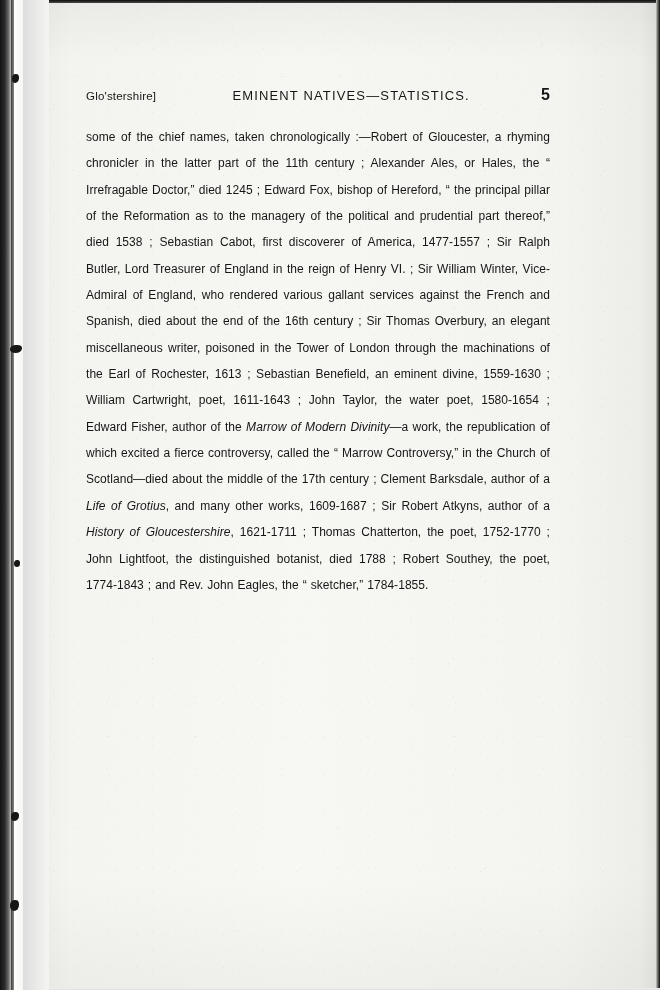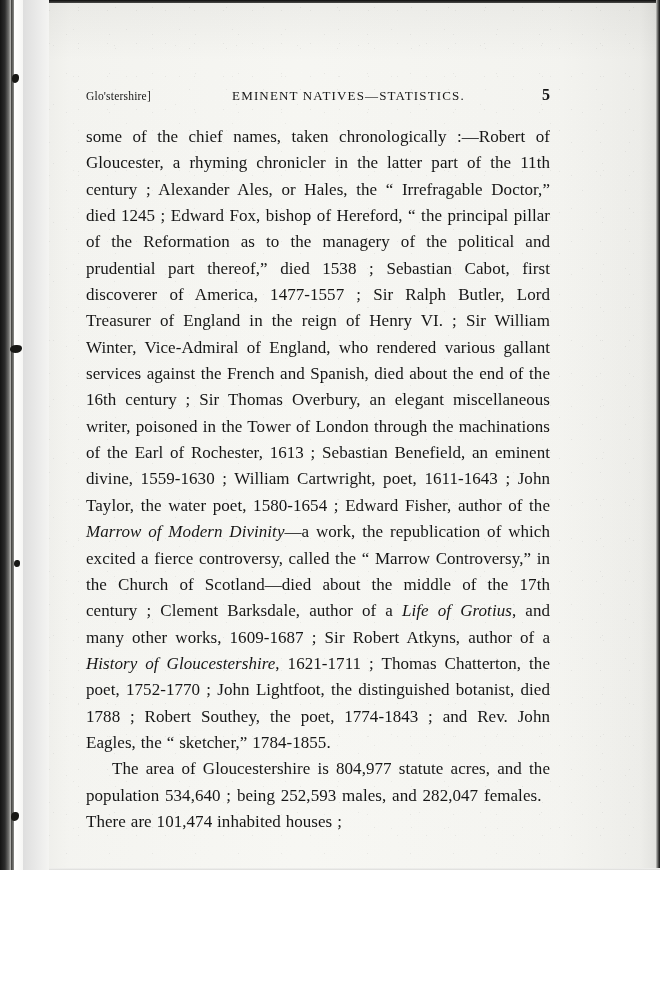--- a/index.html
+++ b/index.html
@@ -3,24 +3,24 @@
 <meta charset="utf-8">
 <style>
   html, body {
     margin: 0;
     padding: 0;
     background: #ffffff;
   }
   #page {
     position: relative;
     width: 660px;
-    height: 870px;
+    height: 990px;
     overflow: hidden;
     background: #e5e5e5;
-    font-family: Liberation Serif, serif;
+    font-family: Liberation Sans, sans-serif;
     color: #1a1a1a;
   }
 
   
   .paper {
     position: absolute;
     inset: 0;
     background:
       linear-gradient(to right,
         #d8d8d6 0px,
@@ -133,21 +133,21 @@
   }
   .rh-page {
     font-size: 16px;
     font-weight: bold;
     width: 24px;
     text-align: right;
   }
 
   p.body {
     margin: 0;
-    font-size: 17px;
+    font-size: 12px;
     line-height: 26.35px;
     text-align: justify;
     text-justify: inter-word;
     word-spacing: .6px;
     letter-spacing: .05px;
     -webkit-font-smoothing: antialiased;
   }
   p.body.indent {
     text-indent: 26px;
   }
@@ -187,16 +187,15 @@
   <div class="content">
 
     <div class="running-head">
       <span class="rh-left">Glo'stershire]</span>
       <span class="rh-center">EMINENT NATIVES—STATISTICS.</span>
       <span class="rh-page">5</span>
     </div>
 
     <p class="body">some of the chief names, taken chronologically :—Robert of Gloucester, a rhyming chronicler in the latter part of the 11th century ; Alexander Ales, or Hales, the “ Irrefragable Doctor,” died 1245 ; Edward Fox, bishop of Hereford, “ the principal pillar of the Reformation as to the managery of the political and prudential part thereof,” died 1538 ; Sebastian Cabot, first discoverer of America, 1477-1557 ; Sir Ralph Butler, Lord Treasurer of England in the reign of Henry VI. ; Sir William Winter, Vice-Admiral of England, who rendered various gallant services against the French and Spanish, died about the end of the 16th century ; Sir Thomas Overbury, an elegant miscellaneous writer, poisoned in the Tower of London through the machinations of the Earl of Rochester, 1613 ; Sebastian Benefield, an eminent divine, 1559-1630 ; William Cartwright, poet, 1611-1643 ; John Taylor, the water poet, 1580-1654 ; Edward Fisher, author of the <i>Marrow of Modern Divinity</i>—a work, the republication of which excited a fierce controversy, called the “ Marrow Controversy,” in the Church of Scotland—died about the middle of the 17th century ; Clement Barksdale, author of a <i>Life of Grotius</i>, and many other works, 1609-1687 ; Sir Robert Atkyns, author of a <i>History of Gloucestershire</i>, 1621-1711 ; Thomas Chatterton, the poet, 1752-1770 ; John Lightfoot, the distinguished botanist, died 1788 ; Robert Southey, the poet, 1774-1843 ; and Rev. John Eagles, the “ sketcher,” 1784-1855.</p>
 
-    <p class="body indent">The area of Gloucestershire is 804,977 statute acres, and the population 534,640 ; being 252,593 males, and 282,047 females.  There are 101,474 inhabited houses ;</p>
 
   </div>
 </div>
 
 </body></html>

